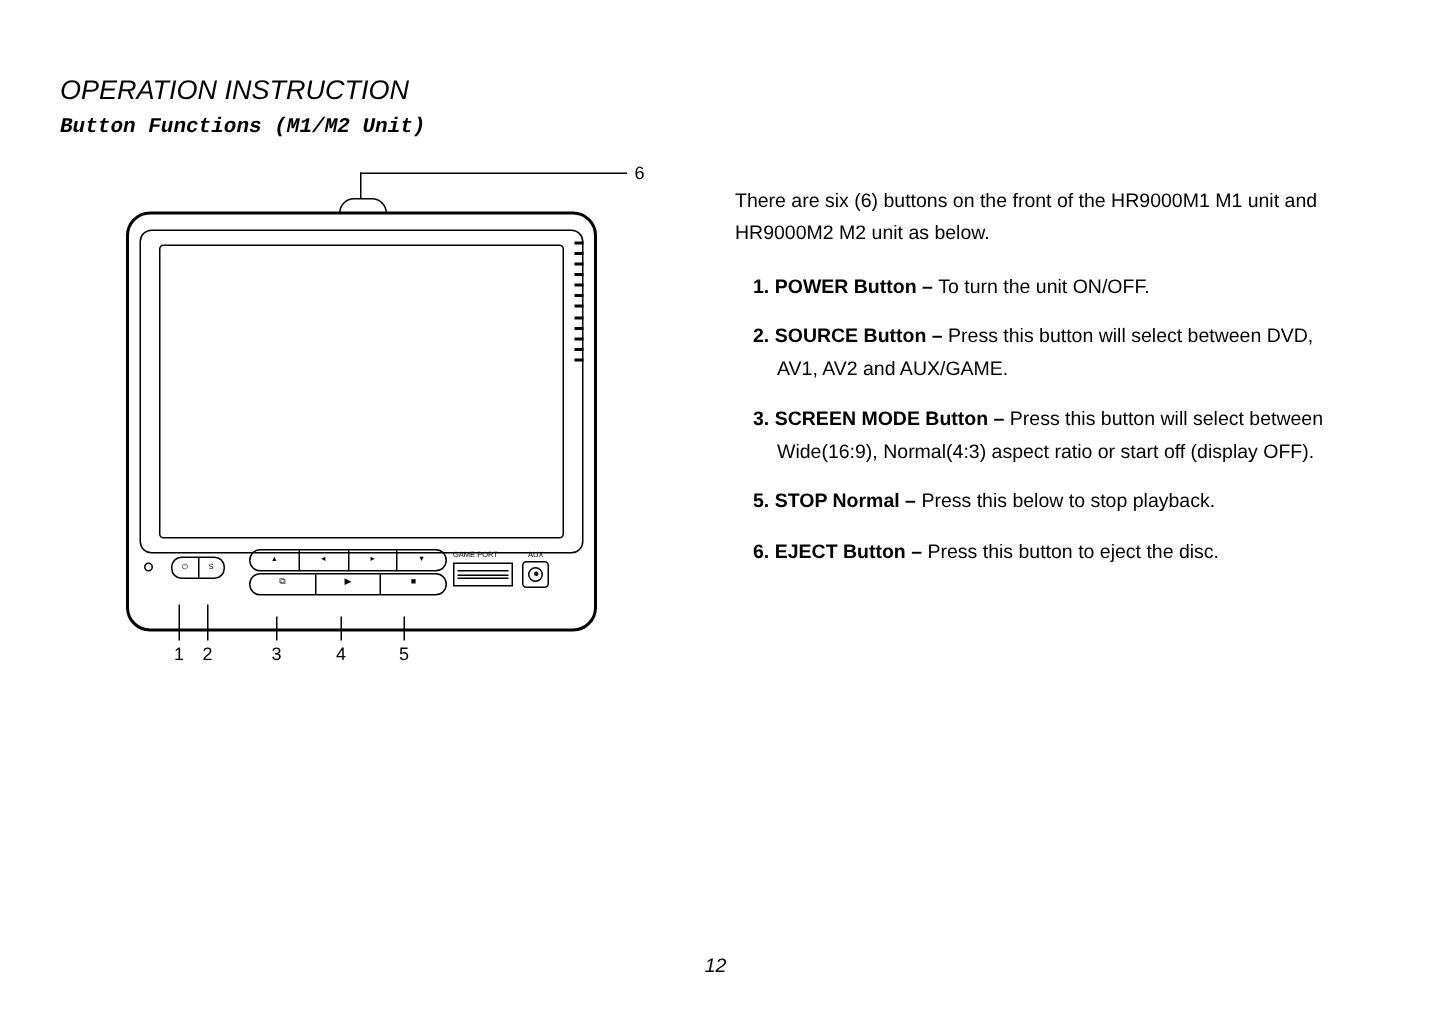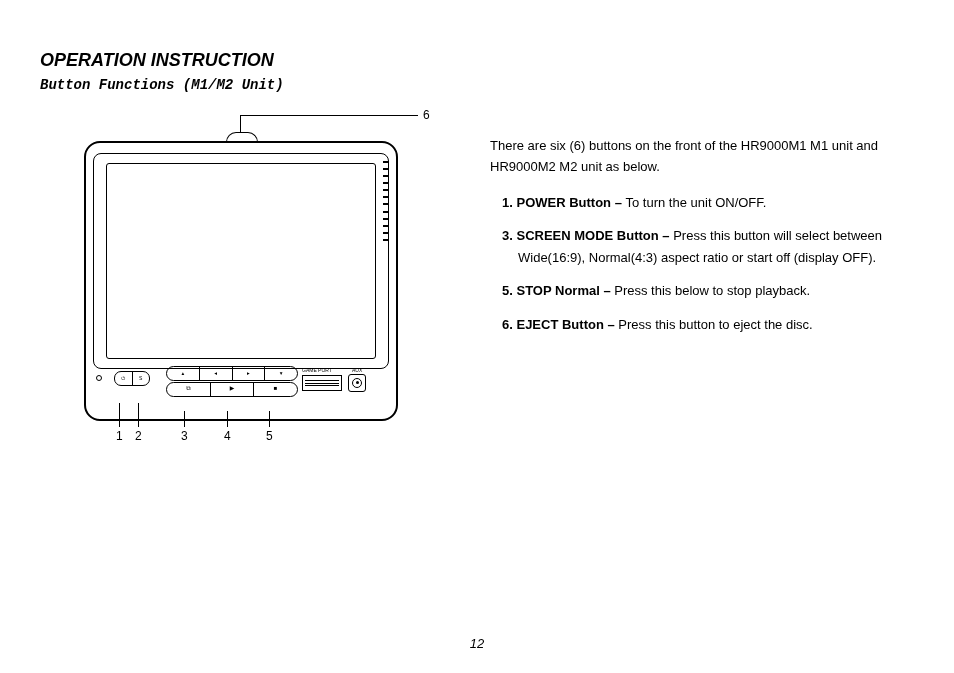--- a/index.html
+++ b/index.html
@@ -11,21 +11,21 @@
   }
   .page {
     width: 954px;
     height: 673px;
     position: relative;
     box-sizing: border-box;
     padding: 50px 40px 0 40px;
   }
   .heading {
     font-size: 18px;
-    font-weight: bold;
+    font-weight: normal;
     font-style: italic;
     margin: 0 0 6px 0;
   }
   .subheading {
     font-size: 14px;
     font-weight: bold;
     font-style: italic;
     margin: 0 0 30px 0;
     font-family: Liberation Mono, monospace;
   }
@@ -37,21 +37,21 @@
     width: 400px;
     position: relative;
     height: 340px;
   }
   .right-col {
     flex: 1;
     font-size: 13px;
     line-height: 1.65;
   }
   .intro {
-    margin: 12px 0 14px 0;
+    margin: 0 0 14px 0;
   }
   ol.definitions {
     list-style: none;
     margin: 12px;
     padding: 0;
   }
   ol.definitions li {
     margin-bottom: 12px;
     padding-left: 16px;
     text-indent: -16px;
@@ -392,20 +392,24 @@
     </div>
 
     <div class="right-col">
       <p class="intro">There are six (6) buttons on the front of the HR9000M1 M1 unit and HR9000M2 M2 unit as below.</p>
       <ol class="definitions">
         <li>
           <span class="num">1.</span>
           <span class="term">POWER Button – </span><span>To turn the unit ON/OFF.</span>
         </li>
         <li>
+          <span class="num">2.</span>
+          <span class="term">SOURCE Button – </span><span>Press this button will select between DVD, AV1, AV2 and AUX/GAME.</span>
+        </li>
+        <li>
           <span class="num">3.</span>
           <span class="term">SCREEN MODE Button – </span><span>Press this button will select between Wide(16:9), Normal(4:3) aspect ratio or start off (display OFF).</span>
         </li>
         <li>
           <span class="num">5.</span>
           <span class="term">STOP Normal – </span><span>Press this below to stop playback.</span>
         </li>
         <li>
           <span class="num">6.</span>
           <span class="term">EJECT Button – </span><span>Press this button to eject the disc.</span>

